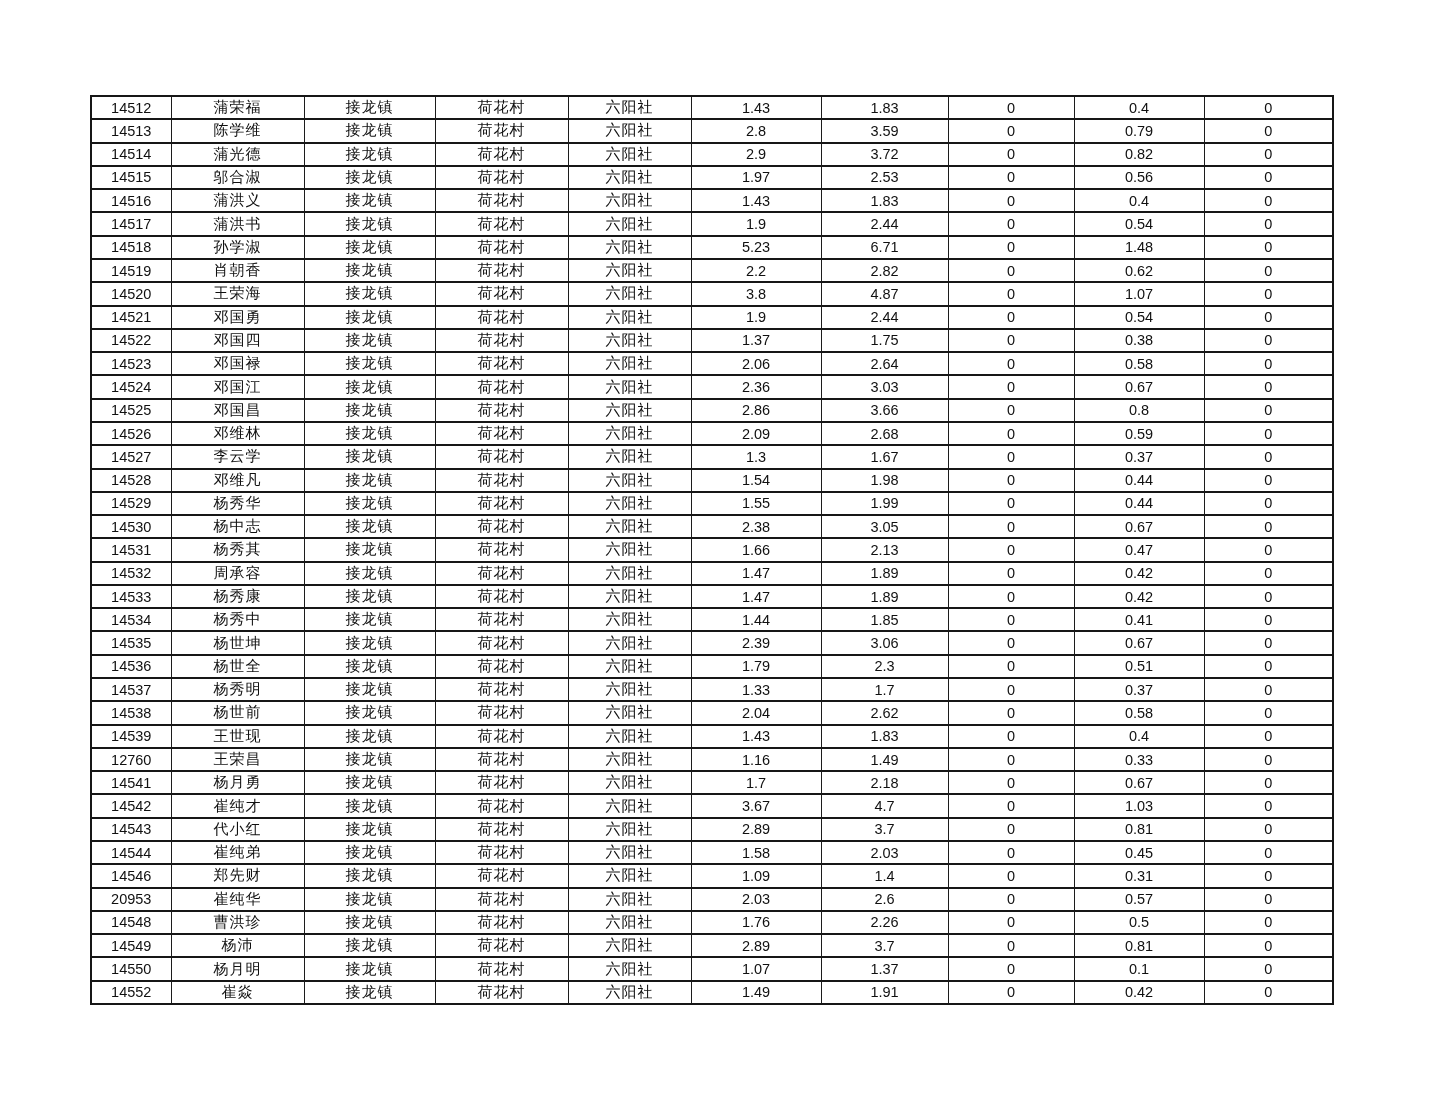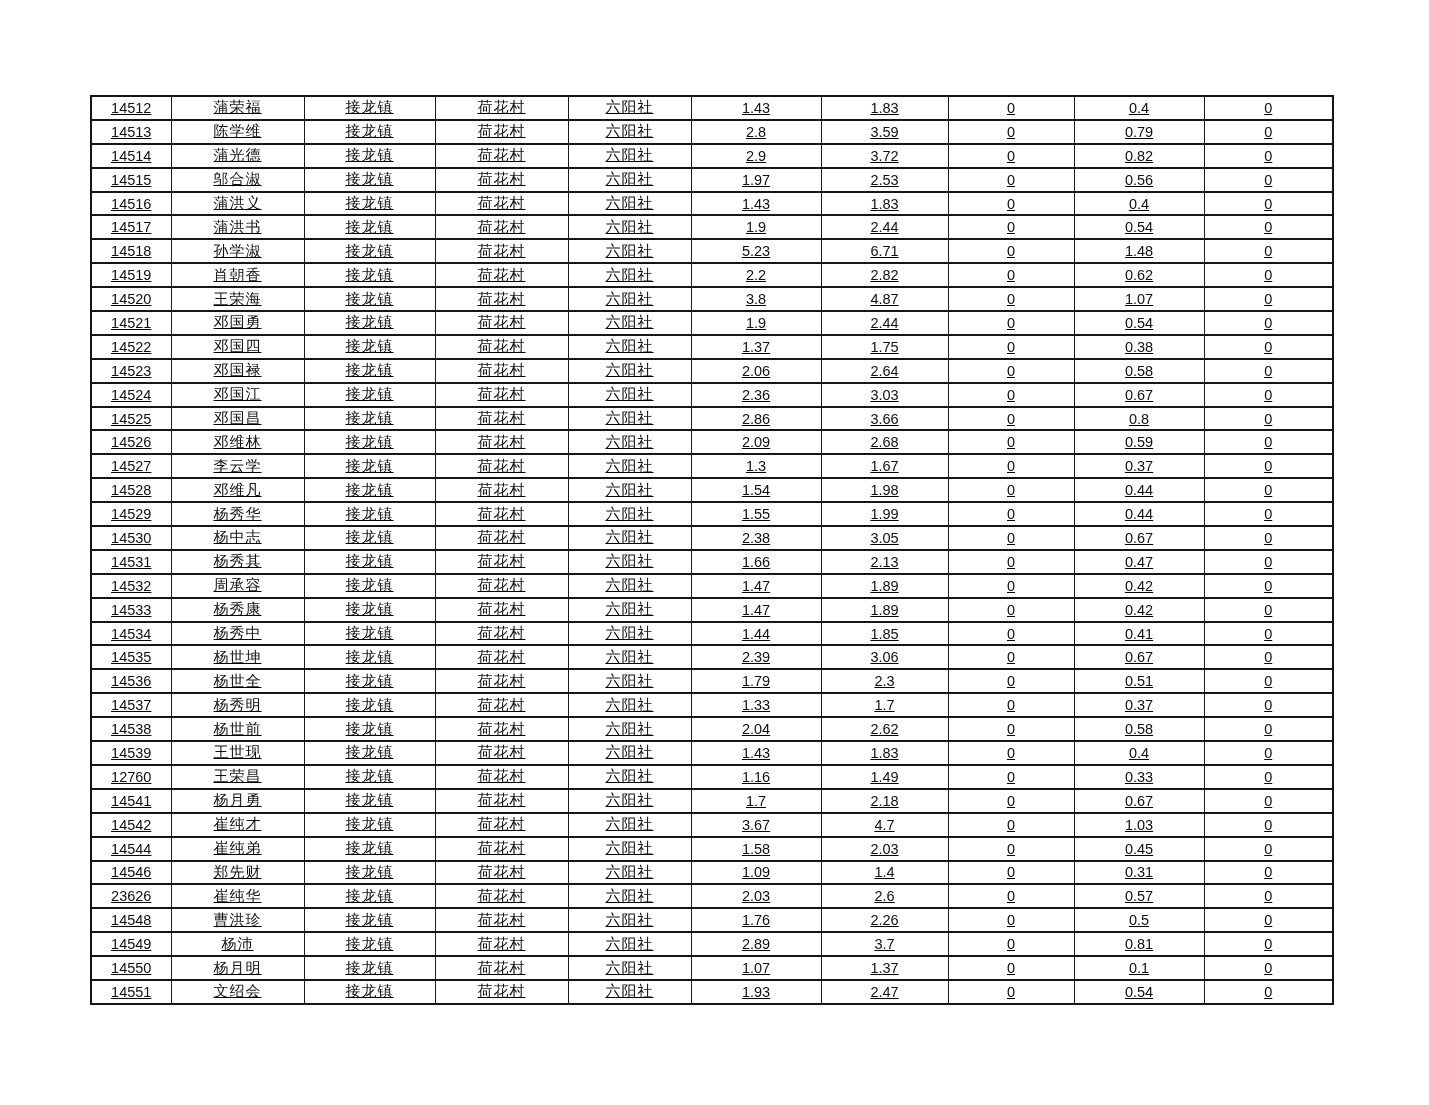--- a/index.html
+++ b/index.html
@@ -16,21 +16,20 @@
     left: 90px;
     top: 95px;
   }
   table.grid {
     border-collapse: collapse;
     table-layout: fixed;
     width: 1242px;
     height: 910px;
     border: 2px solid #161616;
     background: #ffffff;
-    text-decoration: underline;
   }
   table.grid td {
     border-left: 1px solid #1c1c1c;
     border-right: 1px solid #1c1c1c;
     border-top: 2px solid #161616;
     border-bottom: 2px solid #161616;
     padding: 0;
     margin: 0;
     text-align: center;
     vertical-align: middle;
@@ -432,20 +431,32 @@
           <td class="cjk">接龙镇</td>
           <td class="cjk">荷花村</td>
           <td class="cjk">六阳社</td>
           <td class="num">3.67</td>
           <td class="num">4.7</td>
           <td class="num">0</td>
           <td class="num">1.03</td>
           <td class="num">0</td>
         </tr>
         <tr>
+          <td class="num">14543</td>
+          <td class="cjk">代小红</td>
+          <td class="cjk">接龙镇</td>
+          <td class="cjk">荷花村</td>
+          <td class="cjk">六阳社</td>
+          <td class="num">2.89</td>
+          <td class="num">3.7</td>
+          <td class="num">0</td>
+          <td class="num">0.81</td>
+          <td class="num">0</td>
+        </tr>
+        <tr>
           <td class="num">14544</td>
           <td class="cjk">崔纯弟</td>
           <td class="cjk">接龙镇</td>
           <td class="cjk">荷花村</td>
           <td class="cjk">六阳社</td>
           <td class="num">1.58</td>
           <td class="num">2.03</td>
           <td class="num">0</td>
           <td class="num">0.45</td>
           <td class="num">0</td>
@@ -456,21 +467,21 @@
           <td class="cjk">接龙镇</td>
           <td class="cjk">荷花村</td>
           <td class="cjk">六阳社</td>
           <td class="num">1.09</td>
           <td class="num">1.4</td>
           <td class="num">0</td>
           <td class="num">0.31</td>
           <td class="num">0</td>
         </tr>
         <tr>
-          <td class="num">23626</td>
+          <td class="num">20953</td>
           <td class="cjk">崔纯华</td>
           <td class="cjk">接龙镇</td>
           <td class="cjk">荷花村</td>
           <td class="cjk">六阳社</td>
           <td class="num">2.03</td>
           <td class="num">2.6</td>
           <td class="num">0</td>
           <td class="num">0.57</td>
           <td class="num">0</td>
         </tr>
@@ -504,26 +515,26 @@
           <td class="cjk">接龙镇</td>
           <td class="cjk">荷花村</td>
           <td class="cjk">六阳社</td>
           <td class="num">1.07</td>
           <td class="num">1.37</td>
           <td class="num">0</td>
           <td class="num">0.1</td>
           <td class="num">0</td>
         </tr>
         <tr>
-          <td class="num">14551</td>
-          <td class="cjk">文绍会</td>
-          <td class="cjk">接龙镇</td>
-          <td class="cjk">荷花村</td>
-          <td class="cjk">六阳社</td>
-          <td class="num">1.93</td>
-          <td class="num">2.47</td>
-          <td class="num">0</td>
-          <td class="num">0.54</td>
+          <td class="num">14552</td>
+          <td class="cjk">崔焱</td>
+          <td class="cjk">接龙镇</td>
+          <td class="cjk">荷花村</td>
+          <td class="cjk">六阳社</td>
+          <td class="num">1.49</td>
+          <td class="num">1.91</td>
+          <td class="num">0</td>
+          <td class="num">0.42</td>
           <td class="num">0</td>
         </tr>
       </tbody>
   </table>
 </div>
 
 </body></html>

